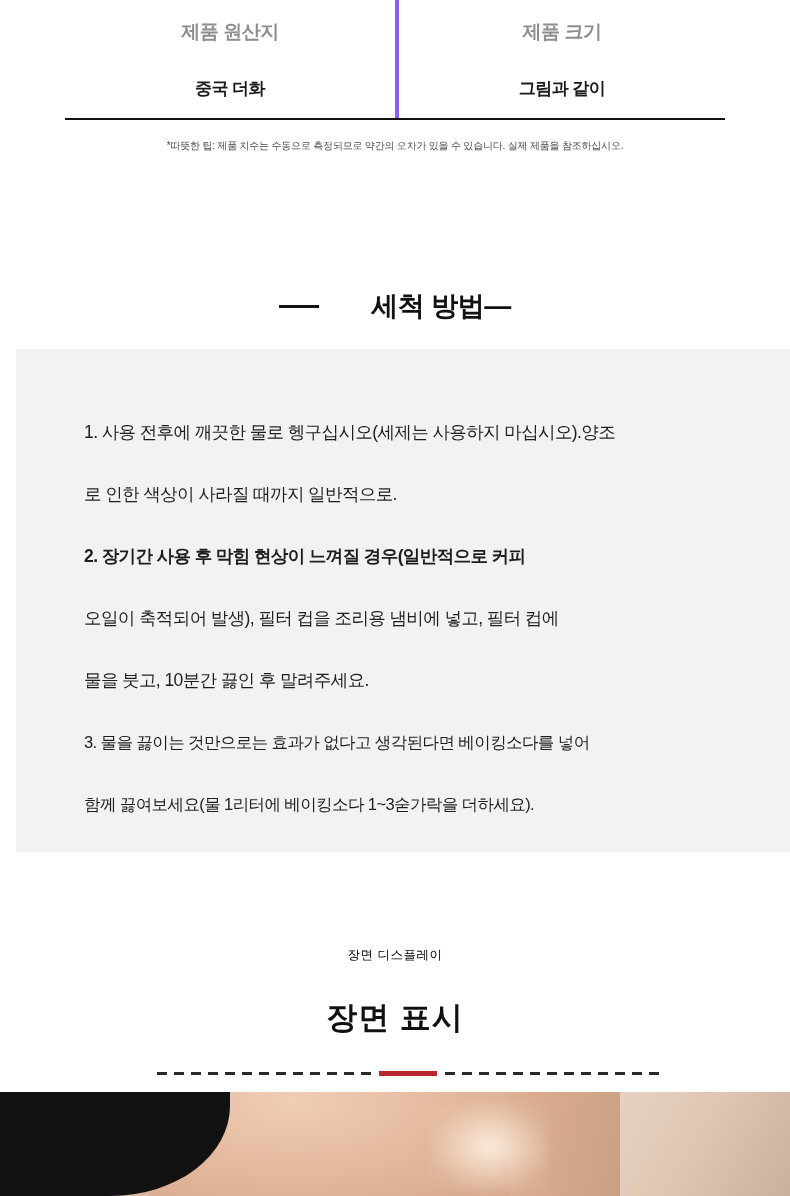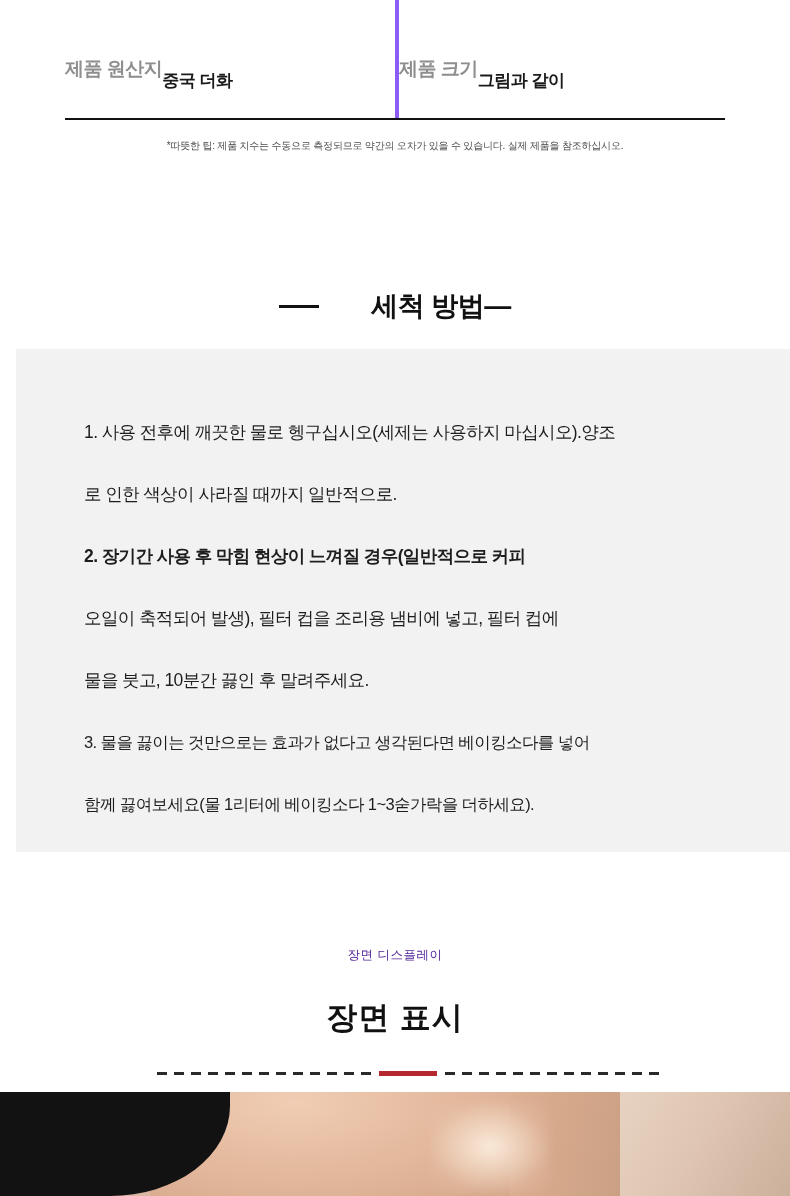--- a/index.html
+++ b/index.html
@@ -35,21 +35,21 @@
     position: absolute;
     left: 65px;
     top: 0;
     width: 660px;
     height: 118px;
     display: flex;
   }
   .spec-col {
     flex: 1 1 50%;
     display: flex;
-    flex-direction: row;
+    flex-direction: column;
     align-items: center;
     justify-content: flex-start;
     padding-top: 10px;
     box-sizing: border-box;
   }
   .spec-col.right {
     border-left: 4px solid #8b5cf6;
   }
   .spec-label {
     font-size: 19px;
@@ -151,21 +151,21 @@
     height: 240px;
     background: #ffffff;
   }
   .scene-sub {
     position: absolute;
     top: 95px;
     left: 0;
     width: 790px;
     text-align: center;
     font-size: 12.5px;
-    color: #4c1d95;
+    color: #000000;
     letter-spacing: 0.5px;
   }
   .scene-title {
     position: absolute;
     top: 145px;
     left: 0;
     width: 790px;
     text-align: center;
     font-size: 31px;
     font-weight: bold;

